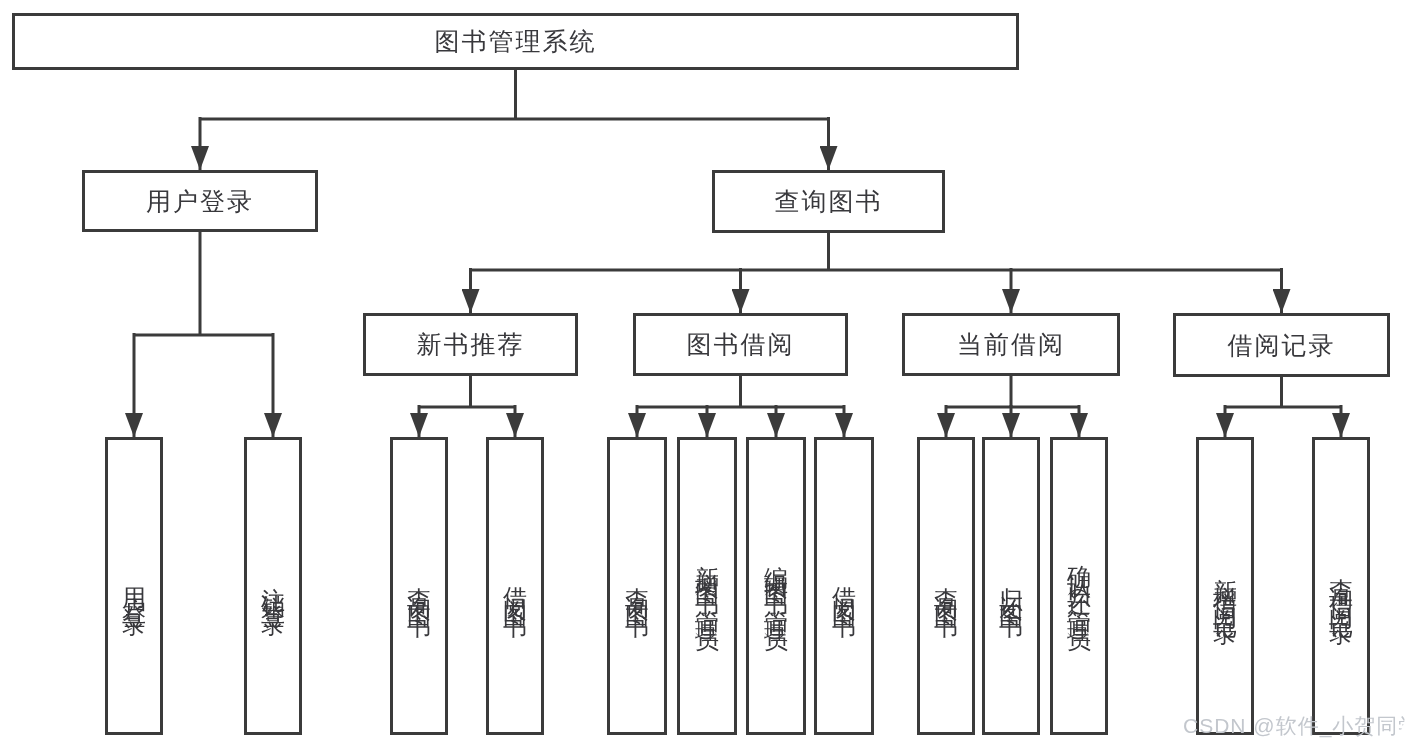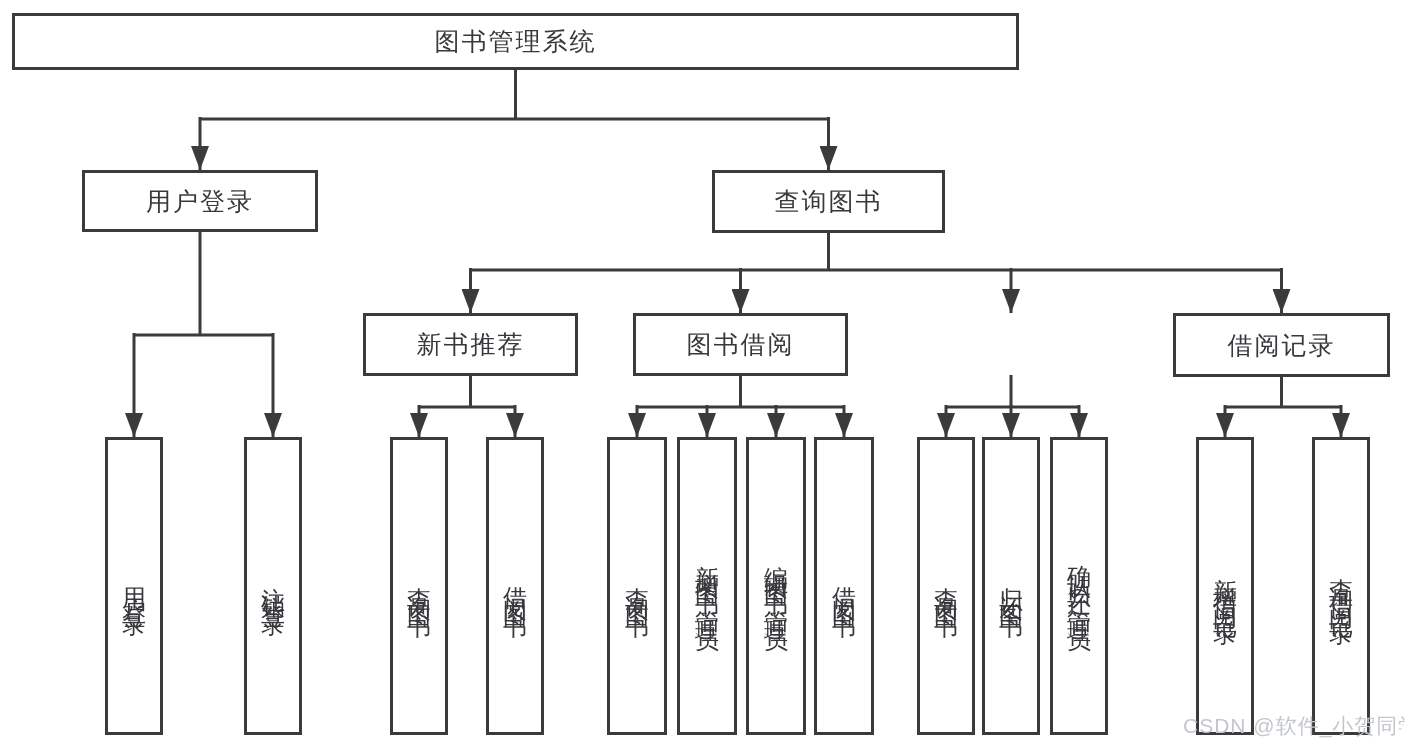--- a/index.html
+++ b/index.html
@@ -96,20 +96,21 @@
     </g>
   </svg>
 
   <div class="box hbox" style="left:12px;top:13px;width:1007px;height:57px;">图书管理系统</div>
 
   <div class="box hbox" style="left:82px;top:170px;width:236px;height:62px;">用户登录</div>
   <div class="box hbox" style="left:712px;top:170px;width:233px;height:63px;">查询图书</div>
 
   <div class="box hbox" style="left:363px;top:313px;width:215px;height:63px;">新书推荐</div>
   <div class="box hbox" style="left:633px;top:313px;width:215px;height:63px;">图书借阅</div>
+  <div class="box hbox" style="left:902px;top:313px;width:218px;height:63px;">当前借阅</div>
   <div class="box hbox" style="left:1173px;top:313px;width:217px;height:64px;">借阅记录</div>
 
   <div class="box vbox" style="left:105px;top:437px;width:58px;height:298px;">用户登录</div>
   <div class="box vbox" style="left:244px;top:437px;width:58px;height:298px;">注销登录</div>
 
   <div class="box vbox" style="left:390px;top:437px;width:58px;height:298px;">查询图书</div>
   <div class="box vbox" style="left:486px;top:437px;width:58px;height:298px;">借阅图书</div>
 
   <div class="box vbox" style="left:607px;top:437px;width:60px;height:298px;">查询图书</div>
   <div class="box vbox" style="left:677px;top:437px;width:60px;height:298px;">新增图书（管理员）</div>

